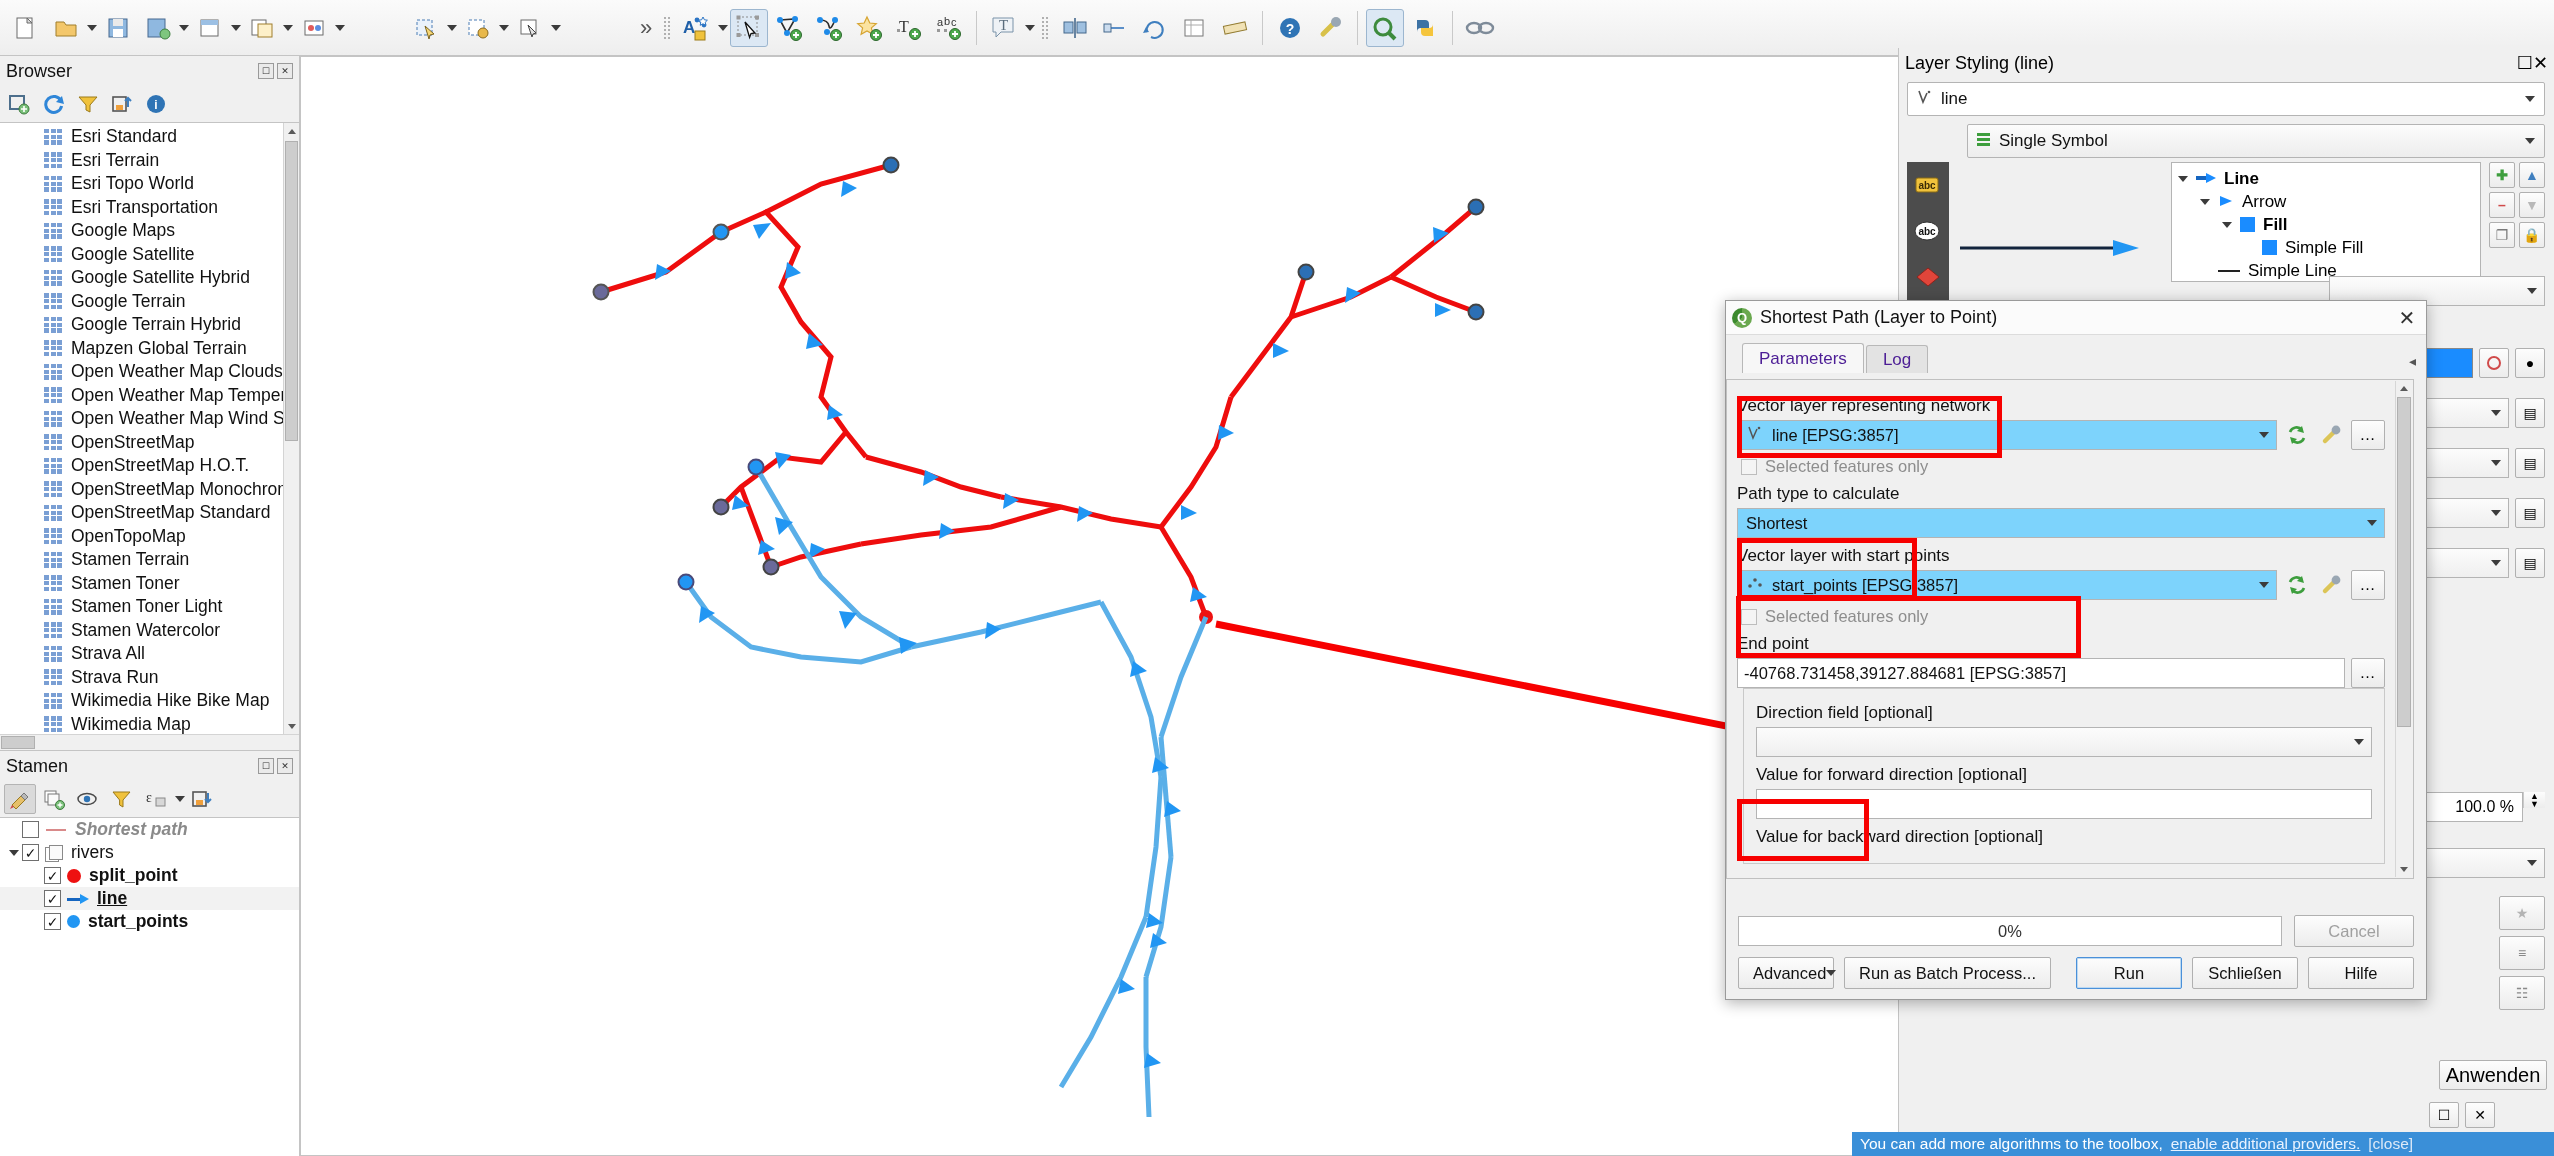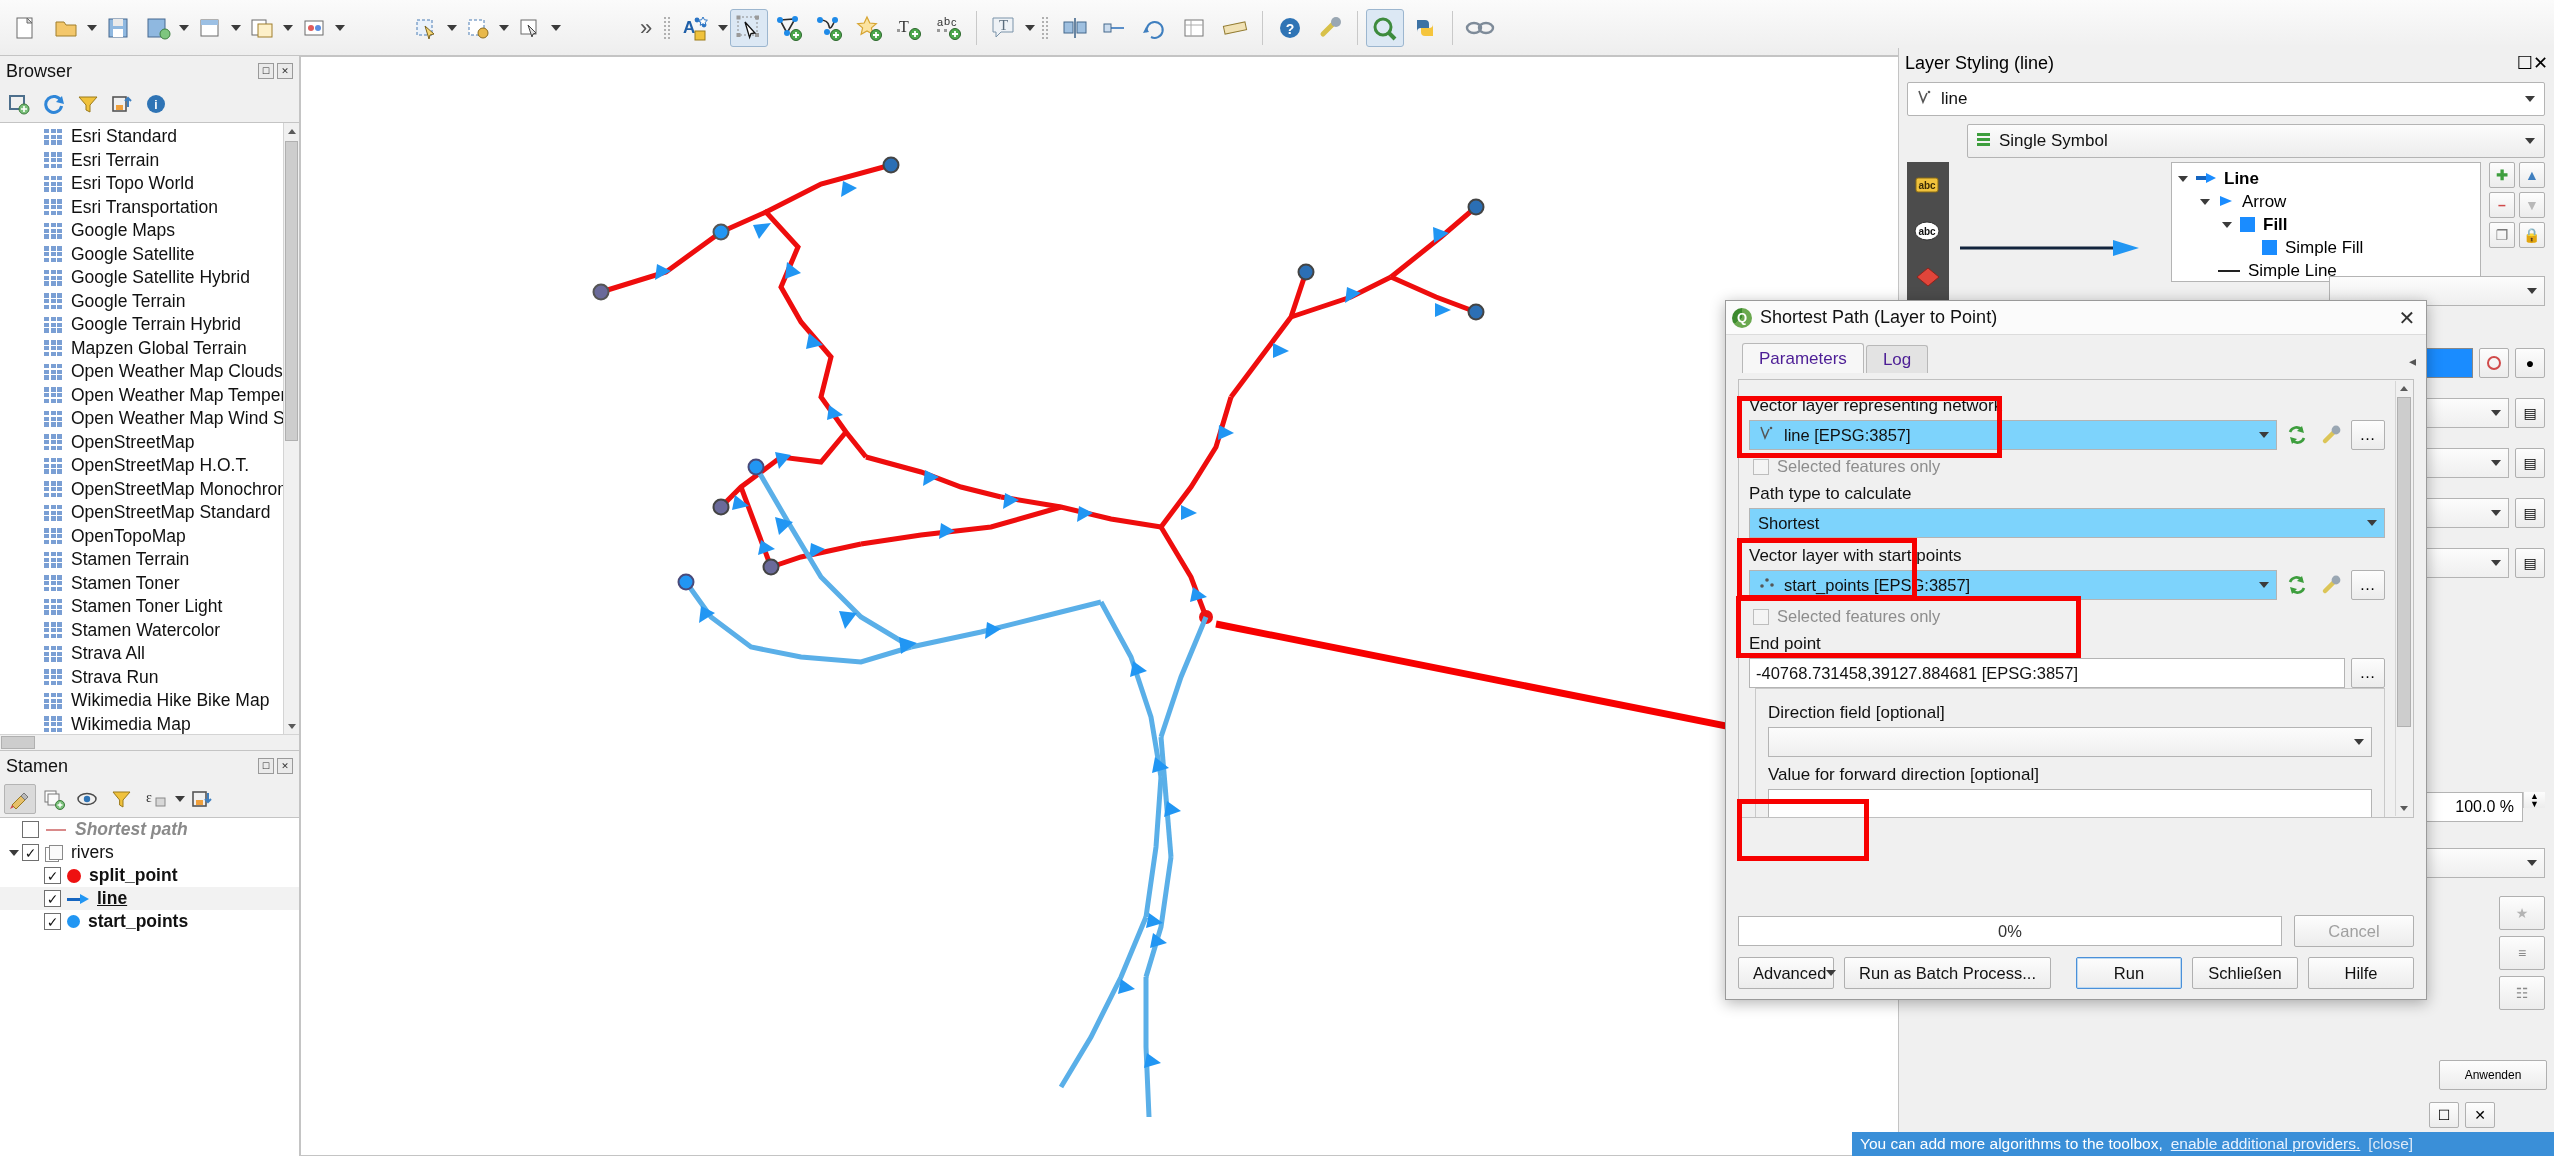--- a/index.html
+++ b/index.html
@@ -125,21 +125,21 @@
     background:#fff; border:1px solid #b4b4b4; position:absolute;
   }
   .strow { display:flex; align-items:center; height:23px; font-size:17px; white-space:nowrap;}
   .sq-blue{width:15px;height:15px;background:#1a8cff;margin-right:8px;flex:none;}
   .sidetab{width:42px;background:#4c4c4c;position:absolute;}
   .sidebtn{width:42px;height:46px;display:flex;align-items:center;justify-content:center;}
   .minibtn{width:26px;height:26px;border:1px solid #b0b0b0;background:linear-gradient(#fdfdfd,#ececec);
       display:flex;align-items:center;justify-content:center;border-radius:2px;font-size:14px;}
   .field {height:30px;background:#fff;border:1px solid #b4b4b4;display:flex;align-items:center;padding:0 6px;font-size:16px;}
   .spin {width:22px;border-left:1px solid #c9c9c9;display:flex;flex-direction:column;align-items:center;justify-content:center;height:100%;background:linear-gradient(#fdfdfd,#ececec);}
-  .btnbar{height:30px;border:1px solid #b0b0b0;background:linear-gradient(#fdfdfd,#ececec);display:flex;align-items:center;justify-content:center;font-size:12px;border-radius:2px;}
+  .btnbar{height:30px;border:1px solid #b0b0b0;background:linear-gradient(#fdfdfd,#ececec);display:flex;align-items:center;justify-content:center;font-size:20px;border-radius:2px;}
 
   
   .dialog {
     position: absolute; left: 1725px; top: 300px; width: 702px; height: 700px;
     background: #f0f0f0; border: 1px solid #9a9a9a;
     box-shadow: 0 3px 14px rgba(0,0,0,.30);
   }
   .dlg-title {
     height: 34px; background: #fbfbfb; display: flex; align-items: center;
     padding: 0 6px; border-bottom: 1px solid #dcdcdc;
@@ -148,21 +148,21 @@
     background: conic-gradient(#6aa84f 0 65%, #3c8a2e 65% 100%);
     display:flex;align-items:center;justify-content:center;color:#fff;font-size:13px;font-weight:bold;}
   .dlg-title .tt { flex: 1; font-size: 18px; color: #111; }
   .xbtn { width:26px;height:26px;display:flex;align-items:center;justify-content:center;font-size:20px;color:#333;}
   .tabs { display:flex; align-items:flex-end; height:30px; padding-left:16px; margin-top:8px; }
   .tab { height: 28px; padding: 0 16px; display:flex; align-items:center; font-size:17px;
          border:1px solid #b8b8b8; border-bottom:none; background:#e3e3e3; margin-right:2px;
          border-radius:3px 3px 0 0; color:#4c1d95;text-align:center;}
   .tab.active { background:#f7f7f7; height:30px; }
   .dlg-body {
-    position:absolute; left:12px; right:12px; top:78px; height:439px;
+    position:absolute; left:0; right:12px; top:78px; height:500px;
     background:#f0f0f0; border:1px solid #c0c0c0;
   }
   .scrollarea { position:absolute; left:0; top:0; right:18px; bottom:0; overflow:hidden; padding: 8px 10px 0 10px;}
   .dlbl { font-size: 17px; color:#111; margin: 8px 0 4px 0; }
   .dinput { height: 30px; background:#fff; border:1px solid #b4b4b4; display:flex; align-items:center;
      padding: 0 6px; font-size:16.5px; color:#111; }
   .dcombo { height: 30px; background:#7dd3fc; border:1px solid #b4b4b4; display:flex; align-items:center;
      padding: 0 2px 0 8px; font-size:16.5px; color:#111; }
   .dcombo.grey { background: linear-gradient(#fcfcfc,#efefef); }
   .rowline { display:flex; align-items:center; gap:6px; }

